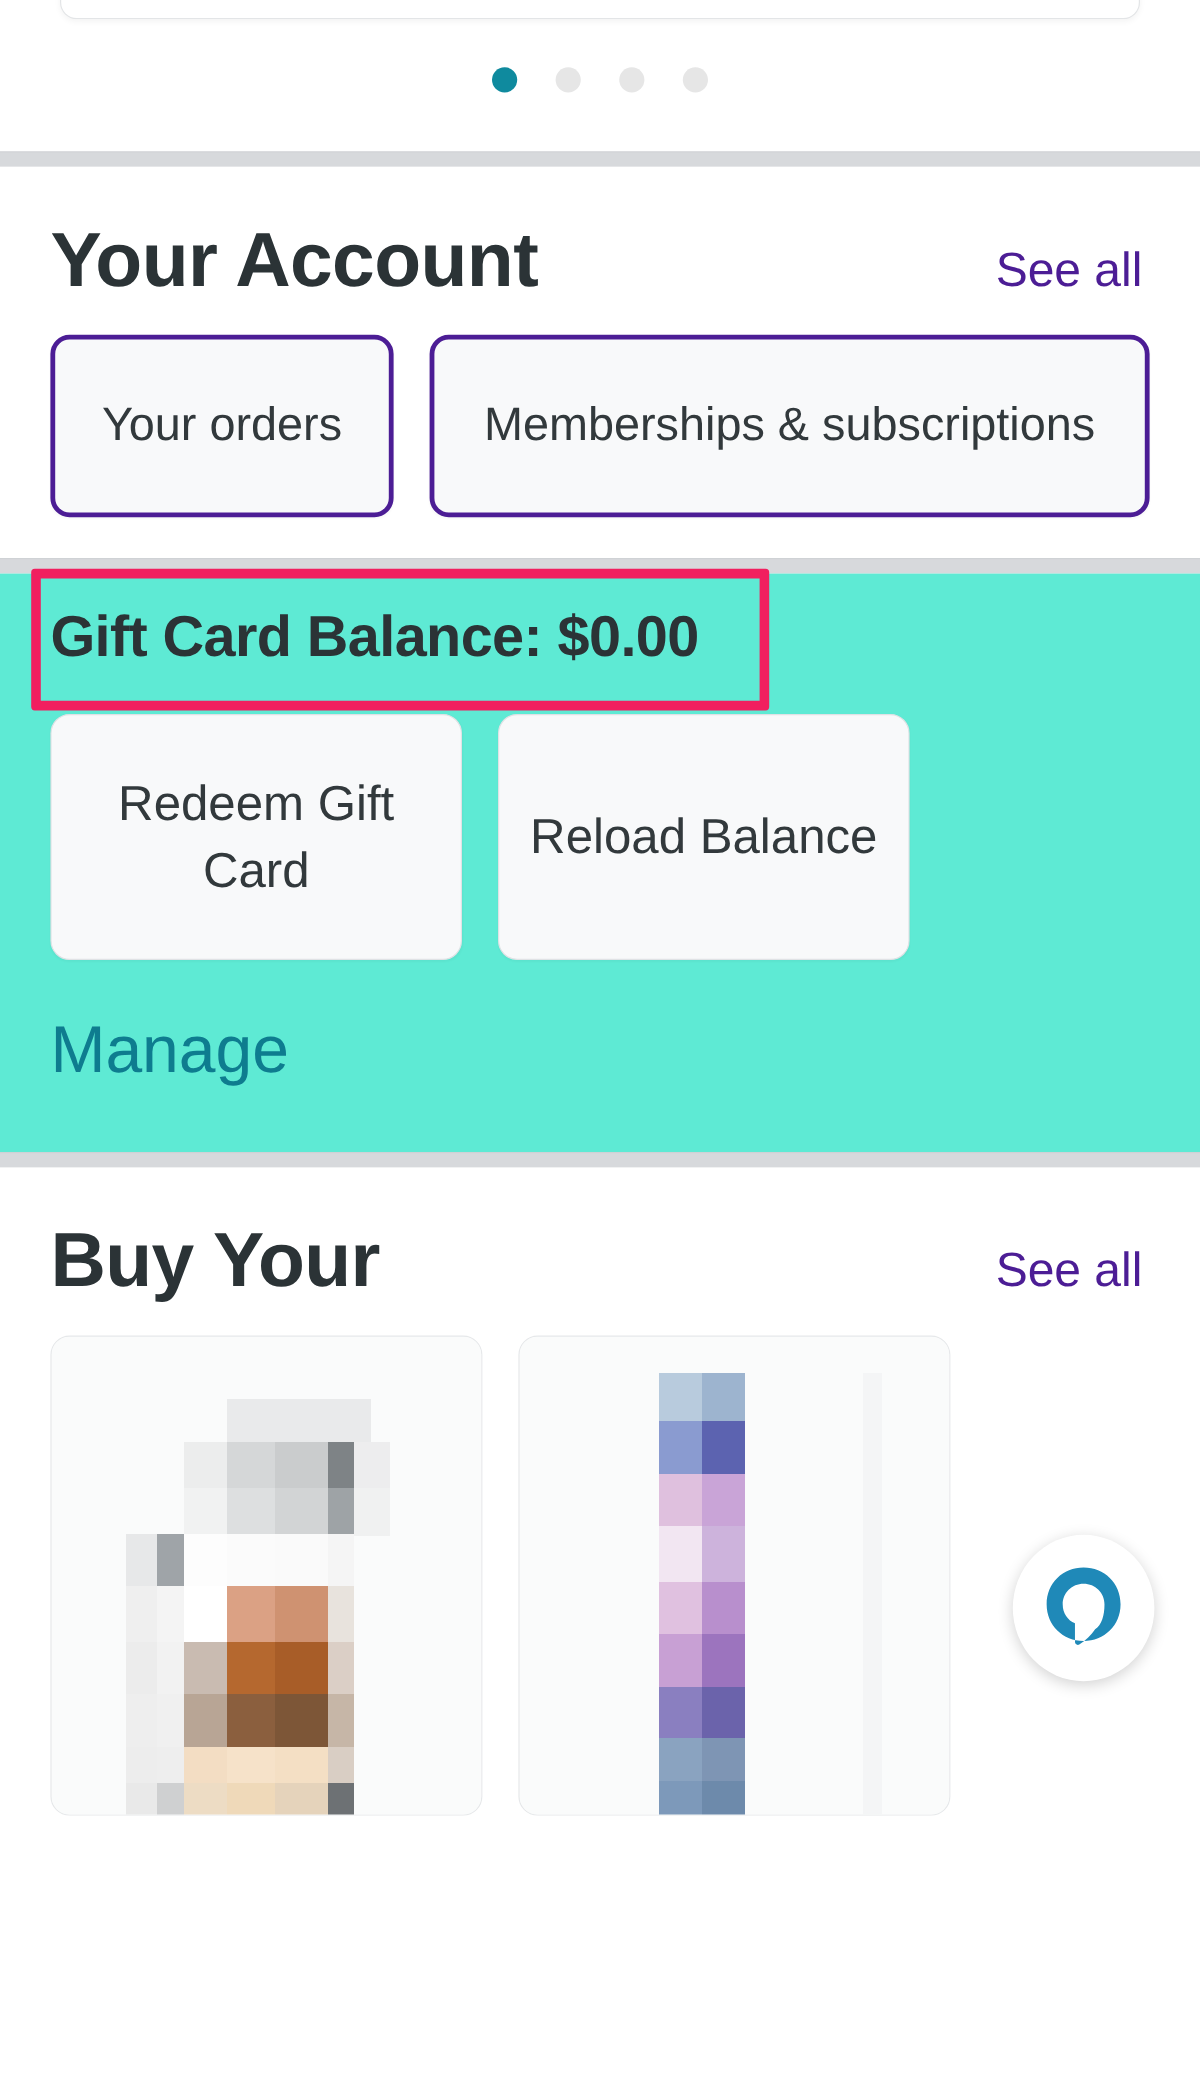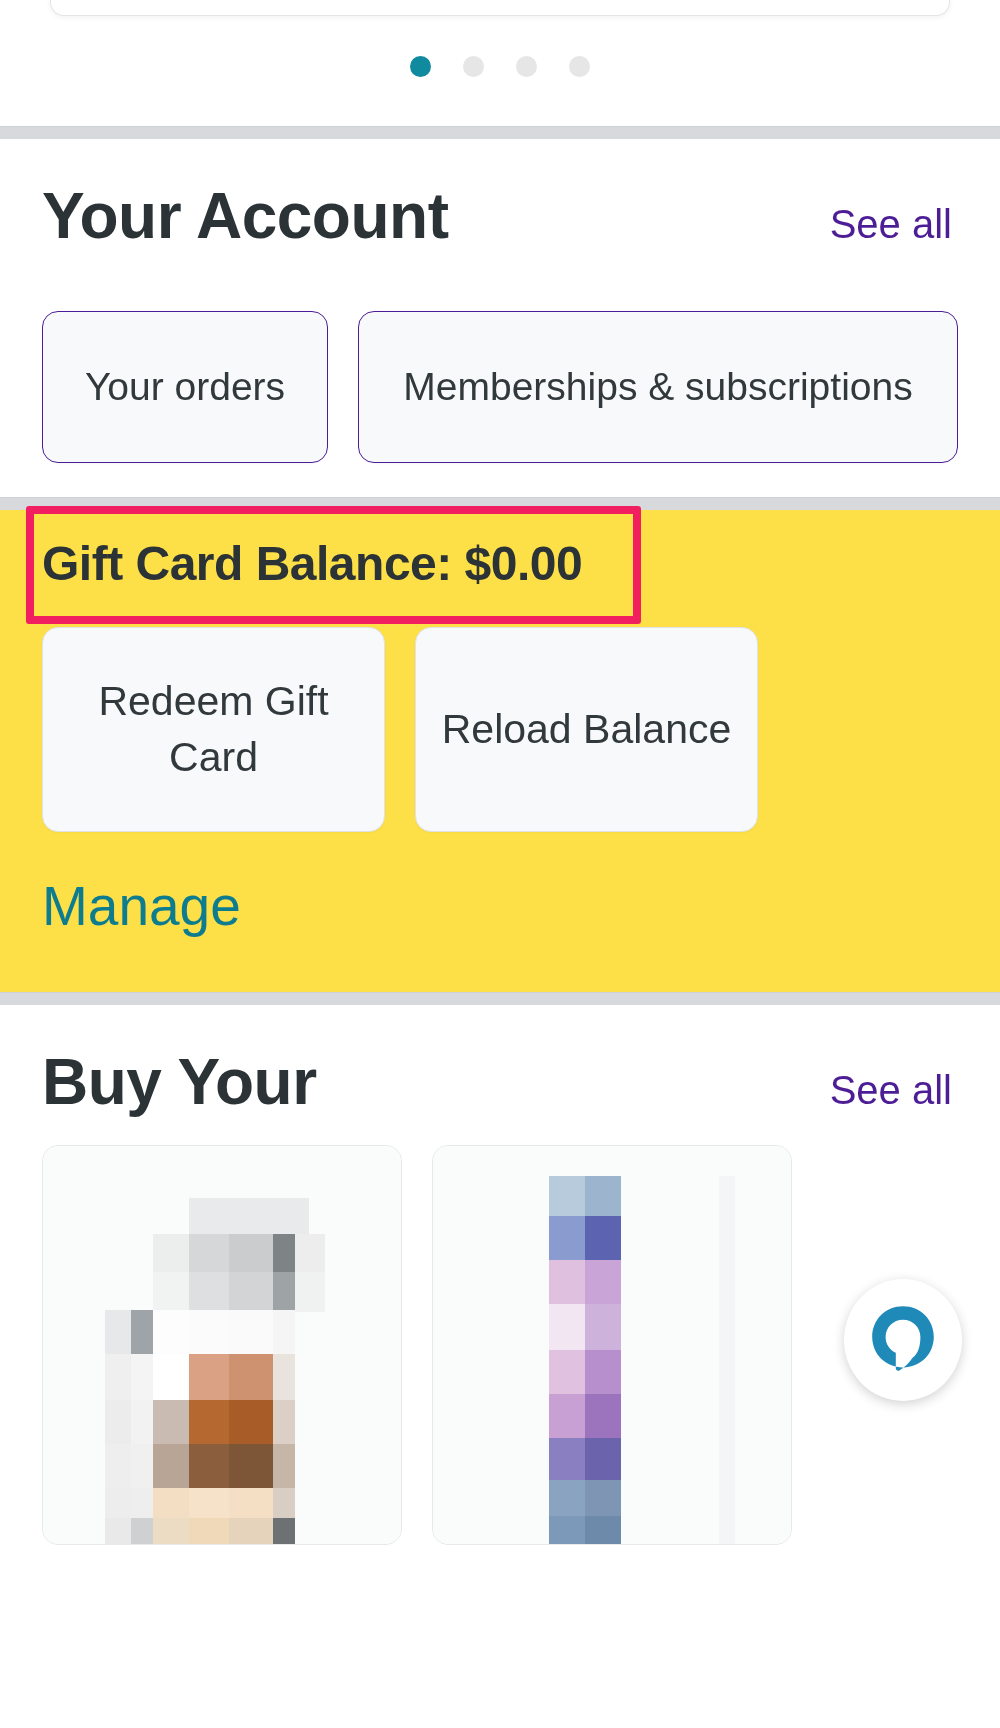--- a/index.html
+++ b/index.html
@@ -56,30 +56,30 @@
 
   
   .section { background:#fff; padding:0 42px; }
   .sec-head { display:flex; align-items:baseline; justify-content:space-between; padding:40px 0 26px 0; }
   .sec-title { font-size:64px; font-weight:700; color:#2b3336; letter-spacing:-.5px; }
   .see-all { font-size:40px; color:#4c1d95; cursor:pointer; padding-right:6px; }
 
   
   .tile-row { display:flex; gap:30px; padding-bottom:34px; }
   .tile {
-    background:#f8f9fa; border:1px solid #4c1d95; border-radius:16px;
+    background:#f8f9fa; border:4px solid #4c1d95; border-radius:16px;
     min-height:152px; display:flex; align-items:center; justify-content:center;
-    padding:36px 26px; cursor:pointer; box-shadow:0 1px 2px rgba(0,0,0,.03);margin-top:32px;
+    padding:36px 26px; cursor:pointer; box-shadow:0 1px 2px rgba(0,0,0,.03);
   }
   .tile-label { font-size:39px; color:#32393c; text-align:center; line-height:1.18; white-space:nowrap; }
   .tile-orders { width:286px; flex:none; }
   .tile-memberships { flex:none; width:600px; overflow:hidden; }
 
   
-  .gc-section { background:#fde047; padding:0 42px 0 42px; position:relative; }
+  .gc-section { background:#5eead4; padding:0 42px 0 42px; position:relative; }
   .gc-balance-wrap { position:relative; padding:26px 0 22px 0; display:inline-block; }
   .gc-balance {
     font-size:48px; font-weight:700; color:#2b3336; letter-spacing:-.5px;
     white-space:nowrap;
   }
   .highlight-box {
     position:absolute; left:-16px; top:-4px;
     width:615px; height:118px;
     border:8px solid #f11f5f; border-radius:3px;
     pointer-events:none;

